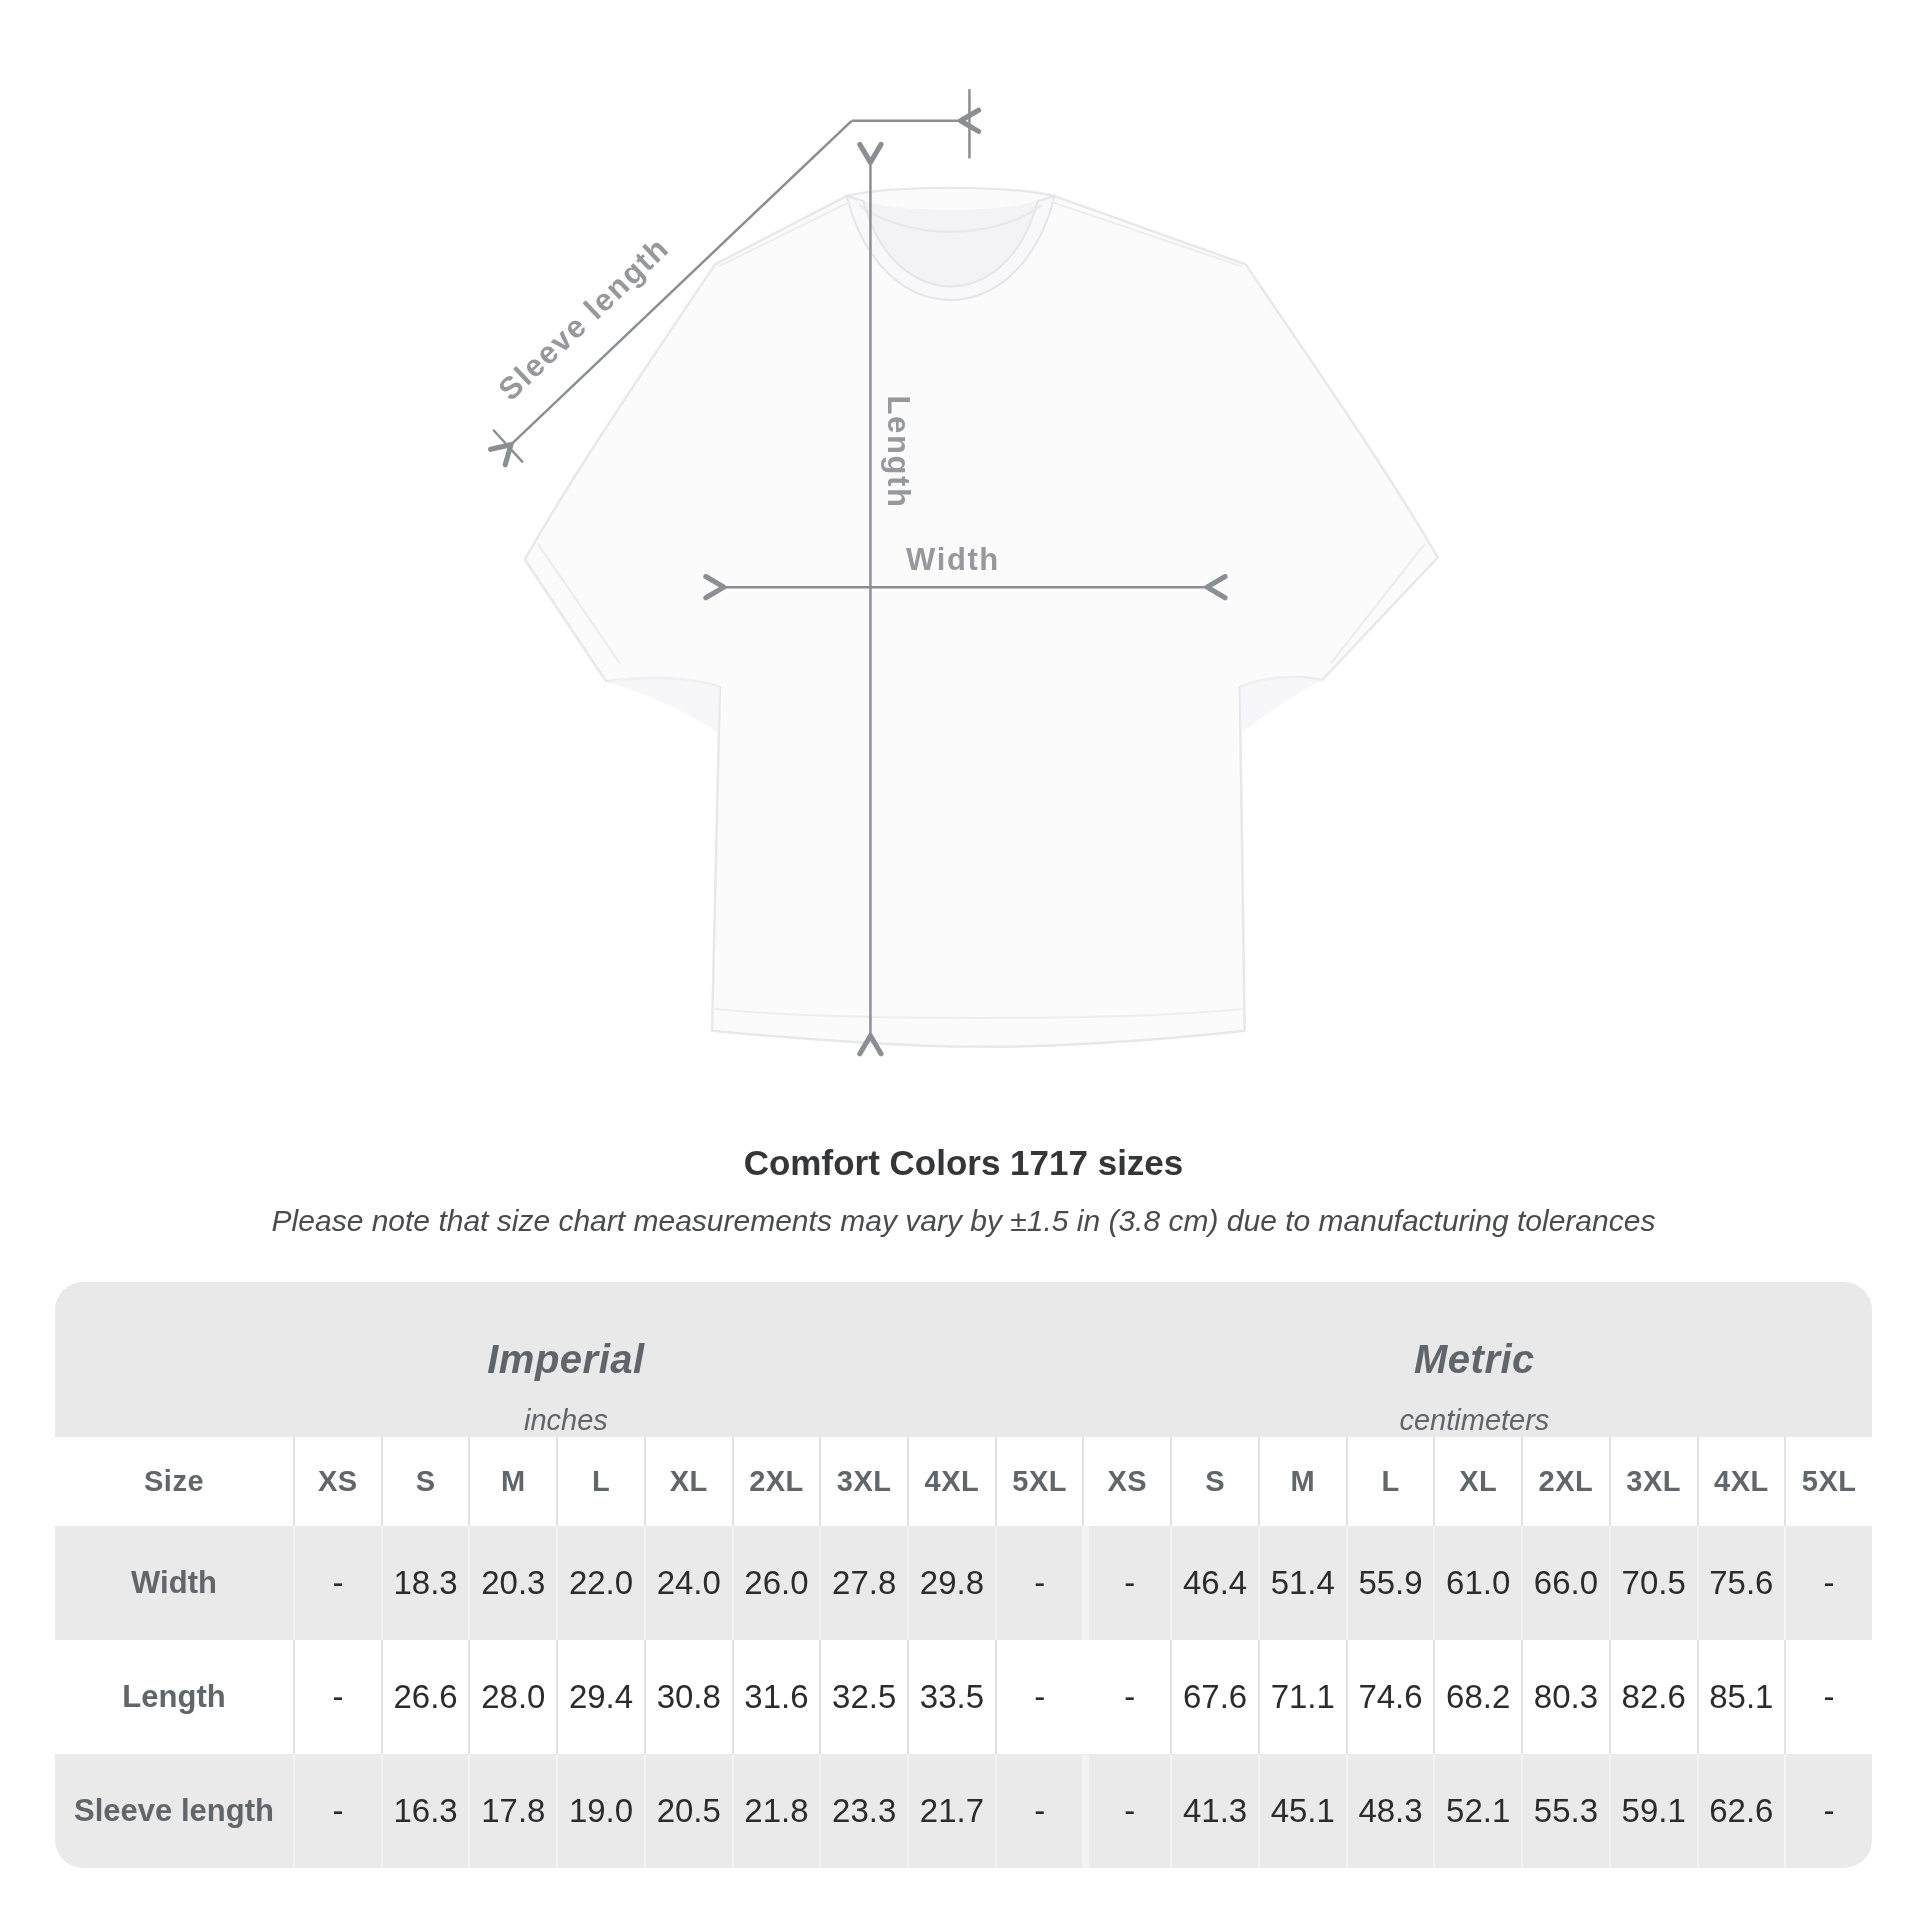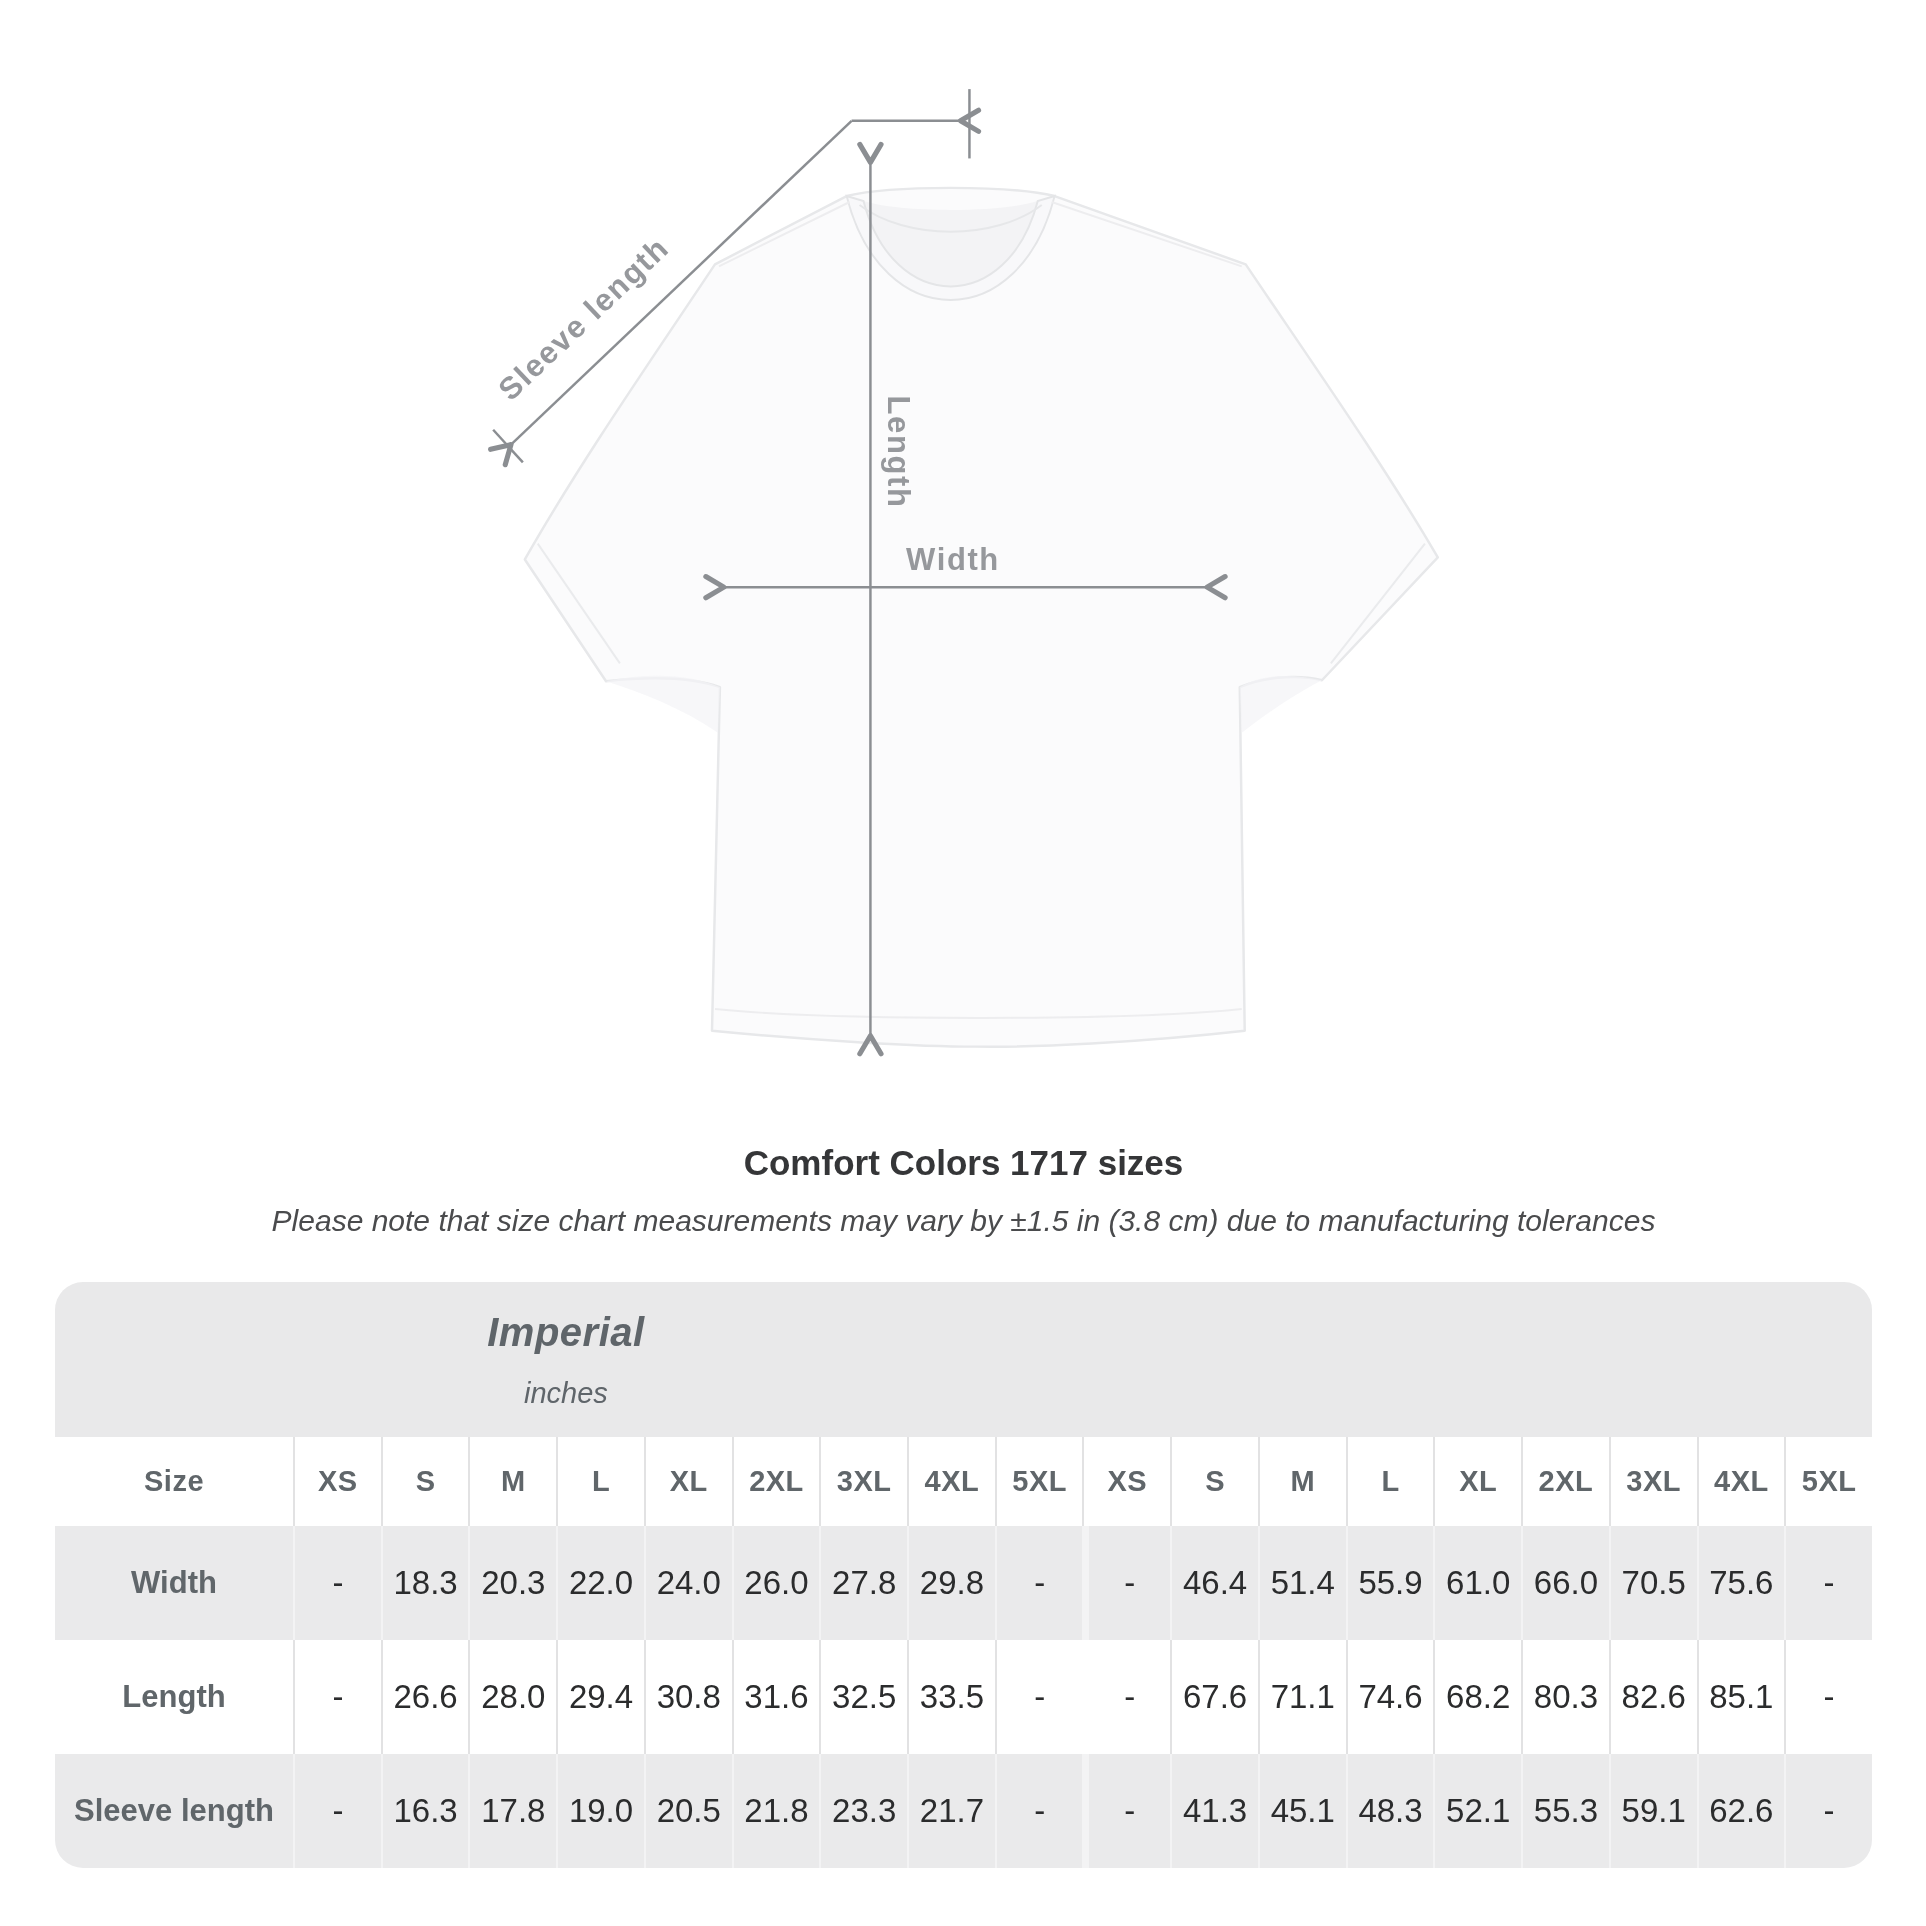--- a/index.html
+++ b/index.html
@@ -24,21 +24,21 @@
   .subtitle{
     margin:12px 0 8px 0;text-align:center;font-style:italic;
     font-size:30px;line-height:38px;color:#4a4b4d;
   }
   
   .tablewrap{
     width:1817px;margin:42px auto 0 auto;border-radius:28px;overflow:hidden;
     background:#ffffff;
   }
   .band{display:flex;height:155px;background:#e9e9ea;}
-  .band-half{display:flex;flex-direction:column;align-items:center;justify-content:center;}
+  .band-half{display:flex;flex-direction:column;align-items:center;justify-content:flex-end;}
   .band-half.imperial{width:56.24%;}
   .band-half.metric{width:43.76%;}
   .band-title{font-size:40px;font-weight:bold;font-style:italic;color:#5f656a;letter-spacing:0.5px;}
   .band-sub{font-size:29px;font-style:italic;color:#5f656a;margin-top:22px;}
   table.sizes{
     width:100%;border-collapse:separate;border-spacing:0;table-layout:fixed;
   }
   table.sizes col.c-label{width:13.1%;}
   thead tr{height:89px;}
   tbody tr{height:114px;}
@@ -114,20 +114,24 @@
 </div>
 
 <h1 class="title">Comfort Colors 1717 sizes</h1>
 <p class="subtitle">Please note that size chart measurements may vary by ±1.5 in (3.8 cm) due to manufacturing tolerances</p>
 
 <div class="tablewrap">
   <div class="band">
     <div class="band-half imperial">
       <div class="band-title">Imperial</div>
       <div class="band-sub">inches</div>
+    </div>
+    <div class="band-half metric">
+      <div class="band-title">Metric</div>
+      <div class="band-sub">centimeters</div>
     </div>
   </div>
   <table class="sizes">
     <colgroup id="cg">
         <col class="c-label">
         <col>
         <col>
         <col>
         <col>
         <col>

